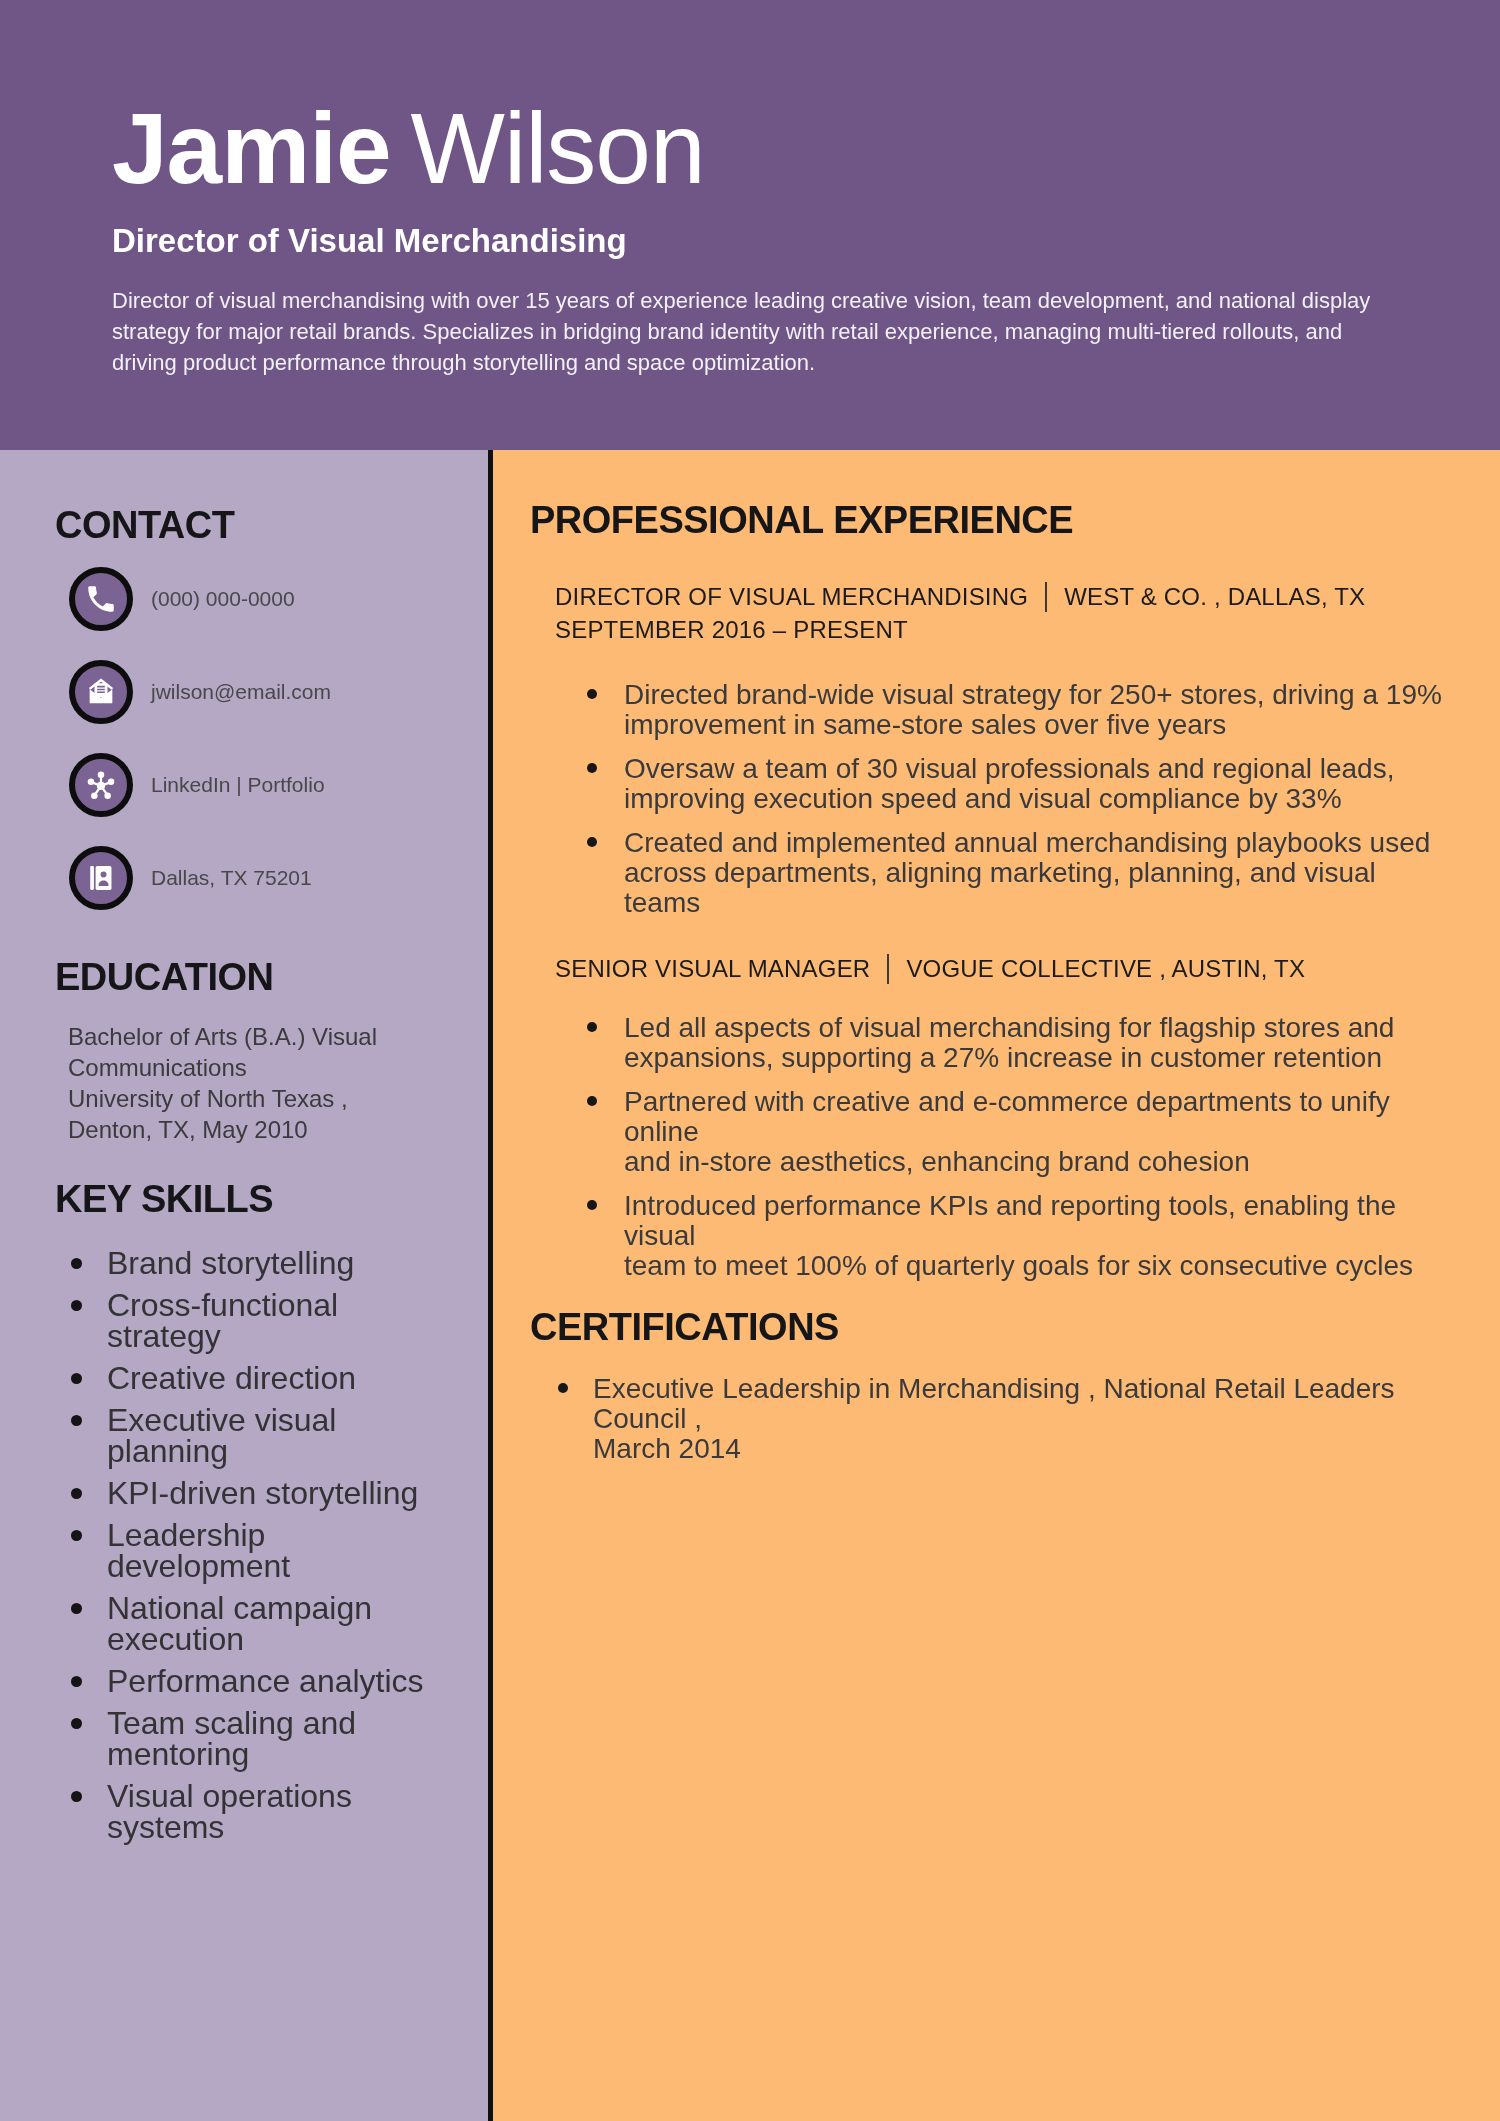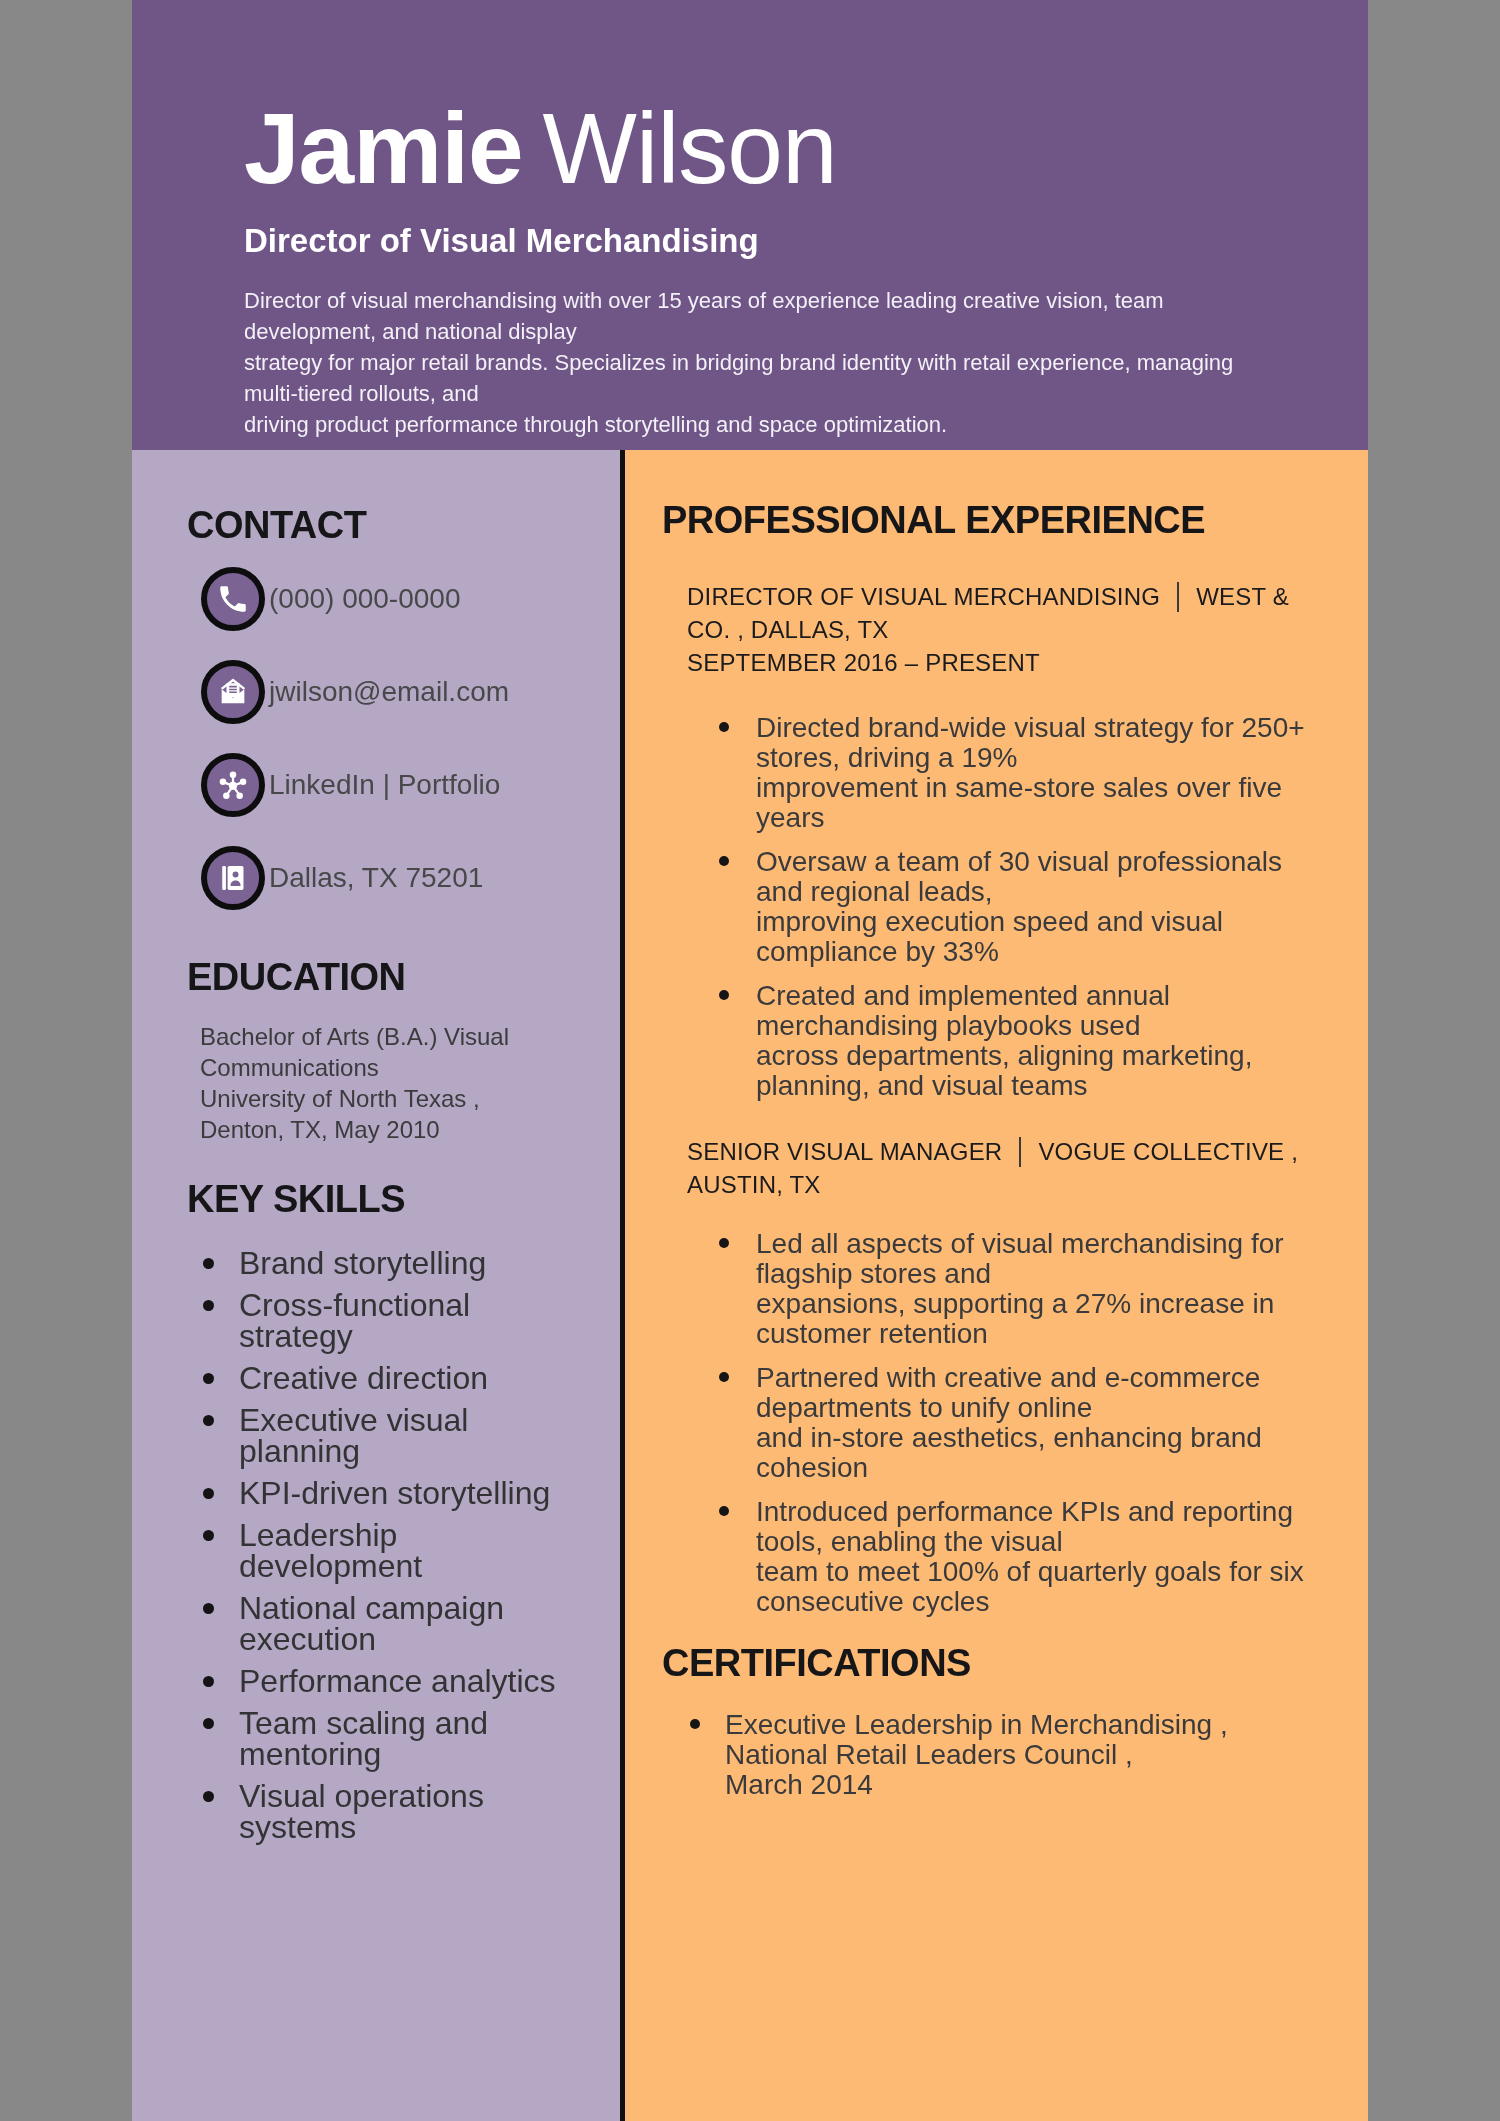--- a/index.html
+++ b/index.html
@@ -1,17 +1,17 @@
 <!DOCTYPE html>
 <html><head>
 <meta charset="utf-8">
 <style>
   html,body{margin:0;padding:0;background:#888;}
   .page{
-    width:1236px;height:2121px;position:relative;margin:0 auto;
+    width:1500px;height:2121px;position:relative;margin:0 auto;
     font-family:"Liberation Sans",sans-serif;background:#ffffff;overflow:hidden;
   }
   
   .hdr{
     box-sizing:border-box;height:450px;background:#6F5687;
     padding:0 80px 0 112px;overflow:hidden;
   }
   .name{margin:98px 0 0 0;font-size:100px;line-height:100px;color:#ffffff;letter-spacing:-1px;}
   .name .fn{font-weight:700;margin-right:20px;}
   .name .ln{font-weight:400;}
@@ -38,21 +38,21 @@
   }
   
   .contact-list{margin:20px 0 0 14px;}
   .c-row{display:flex;align-items:center;height:64px;margin-bottom:29px;}
   .c-icon{
     box-sizing:border-box;width:64px;height:64px;flex:none;border-radius:50%;
     background:#7B6394;border:6px solid #0d0d0d;
     display:flex;align-items:center;justify-content:center;
   }
   .c-icon svg{width:34px;height:34px;display:block;}
-  .c-text{margin-left:4px;font-size:28px;color:#48484a;}
+  .c-text{margin-left:18px;font-size:21px;color:#48484a;}
   
   .edu-block{margin:22px 0 0 13px;}
   .edu-block p{margin:0;font-size:24px;line-height:31px;color:#3b3b3d;white-space:pre-line;}
   .edu-gap{margin-top:45px;}
   .skills-gap{margin-top:32px;}
   
   ul.skills{list-style:none;margin:27px 0 0 0;padding:0;}
   ul.skills li{
     position:relative;padding-left:52px;font-size:32px;line-height:31px;
     color:#333335;margin-bottom:11px;

